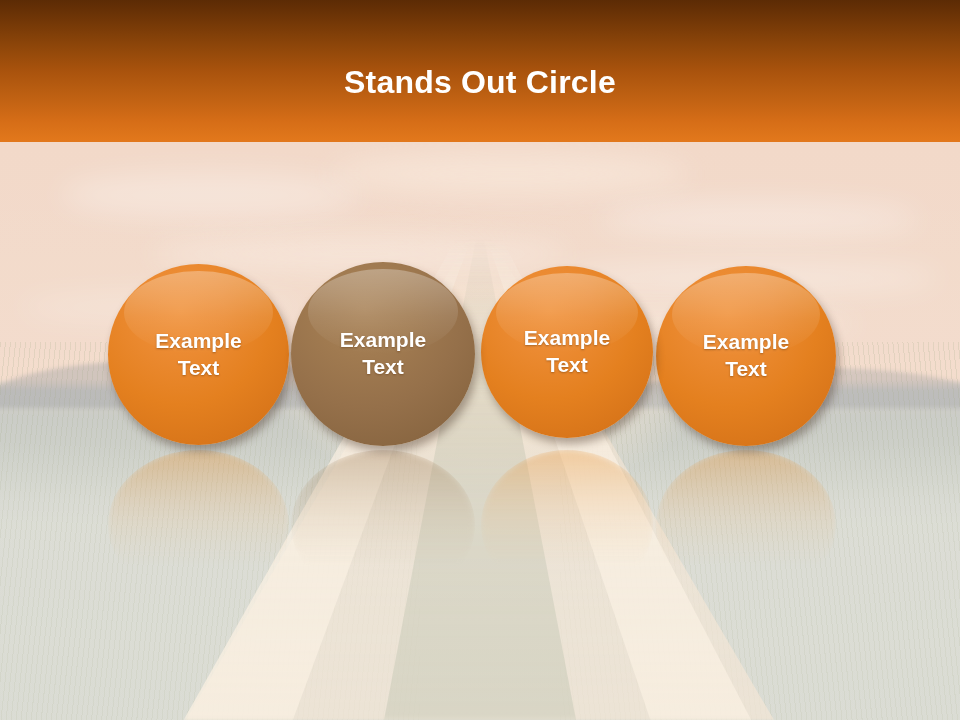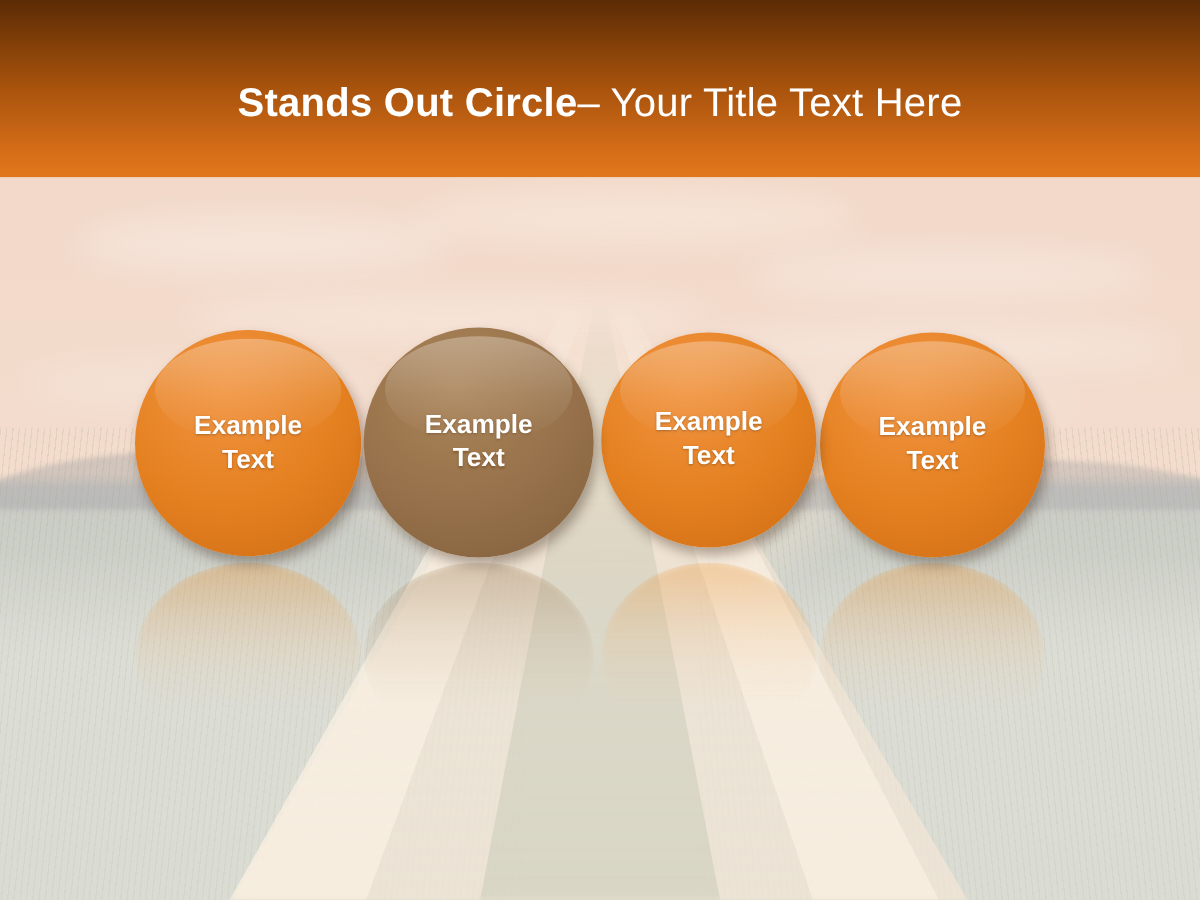--- a/index.html
+++ b/index.html
@@ -305,21 +305,20 @@
       background: linear-gradient(to bottom, #e8912f 0%, #edb272 45%, #f0cfa6 100%); }
 </style>
 </head>
 <body>
 
 <div id="slide">
 
   <div id="title-bar">
     <div id="title-text">
       <span id="title-strong">Stands Out  Circle </span>
-        <span id="title-rest"> – Your Title Text Here</span>
     </div>
   </div>
 
   <div id="photo">
     <div class="cloud" id="cloud-1"></div>
     <div class="cloud" id="cloud-2"></div>
     <div class="cloud" id="cloud-3"></div>
     <div class="cloud" id="cloud-4"></div>
     <div class="cloud" id="cloud-5"></div>
     <div class="cloud" id="cloud-6"></div>

